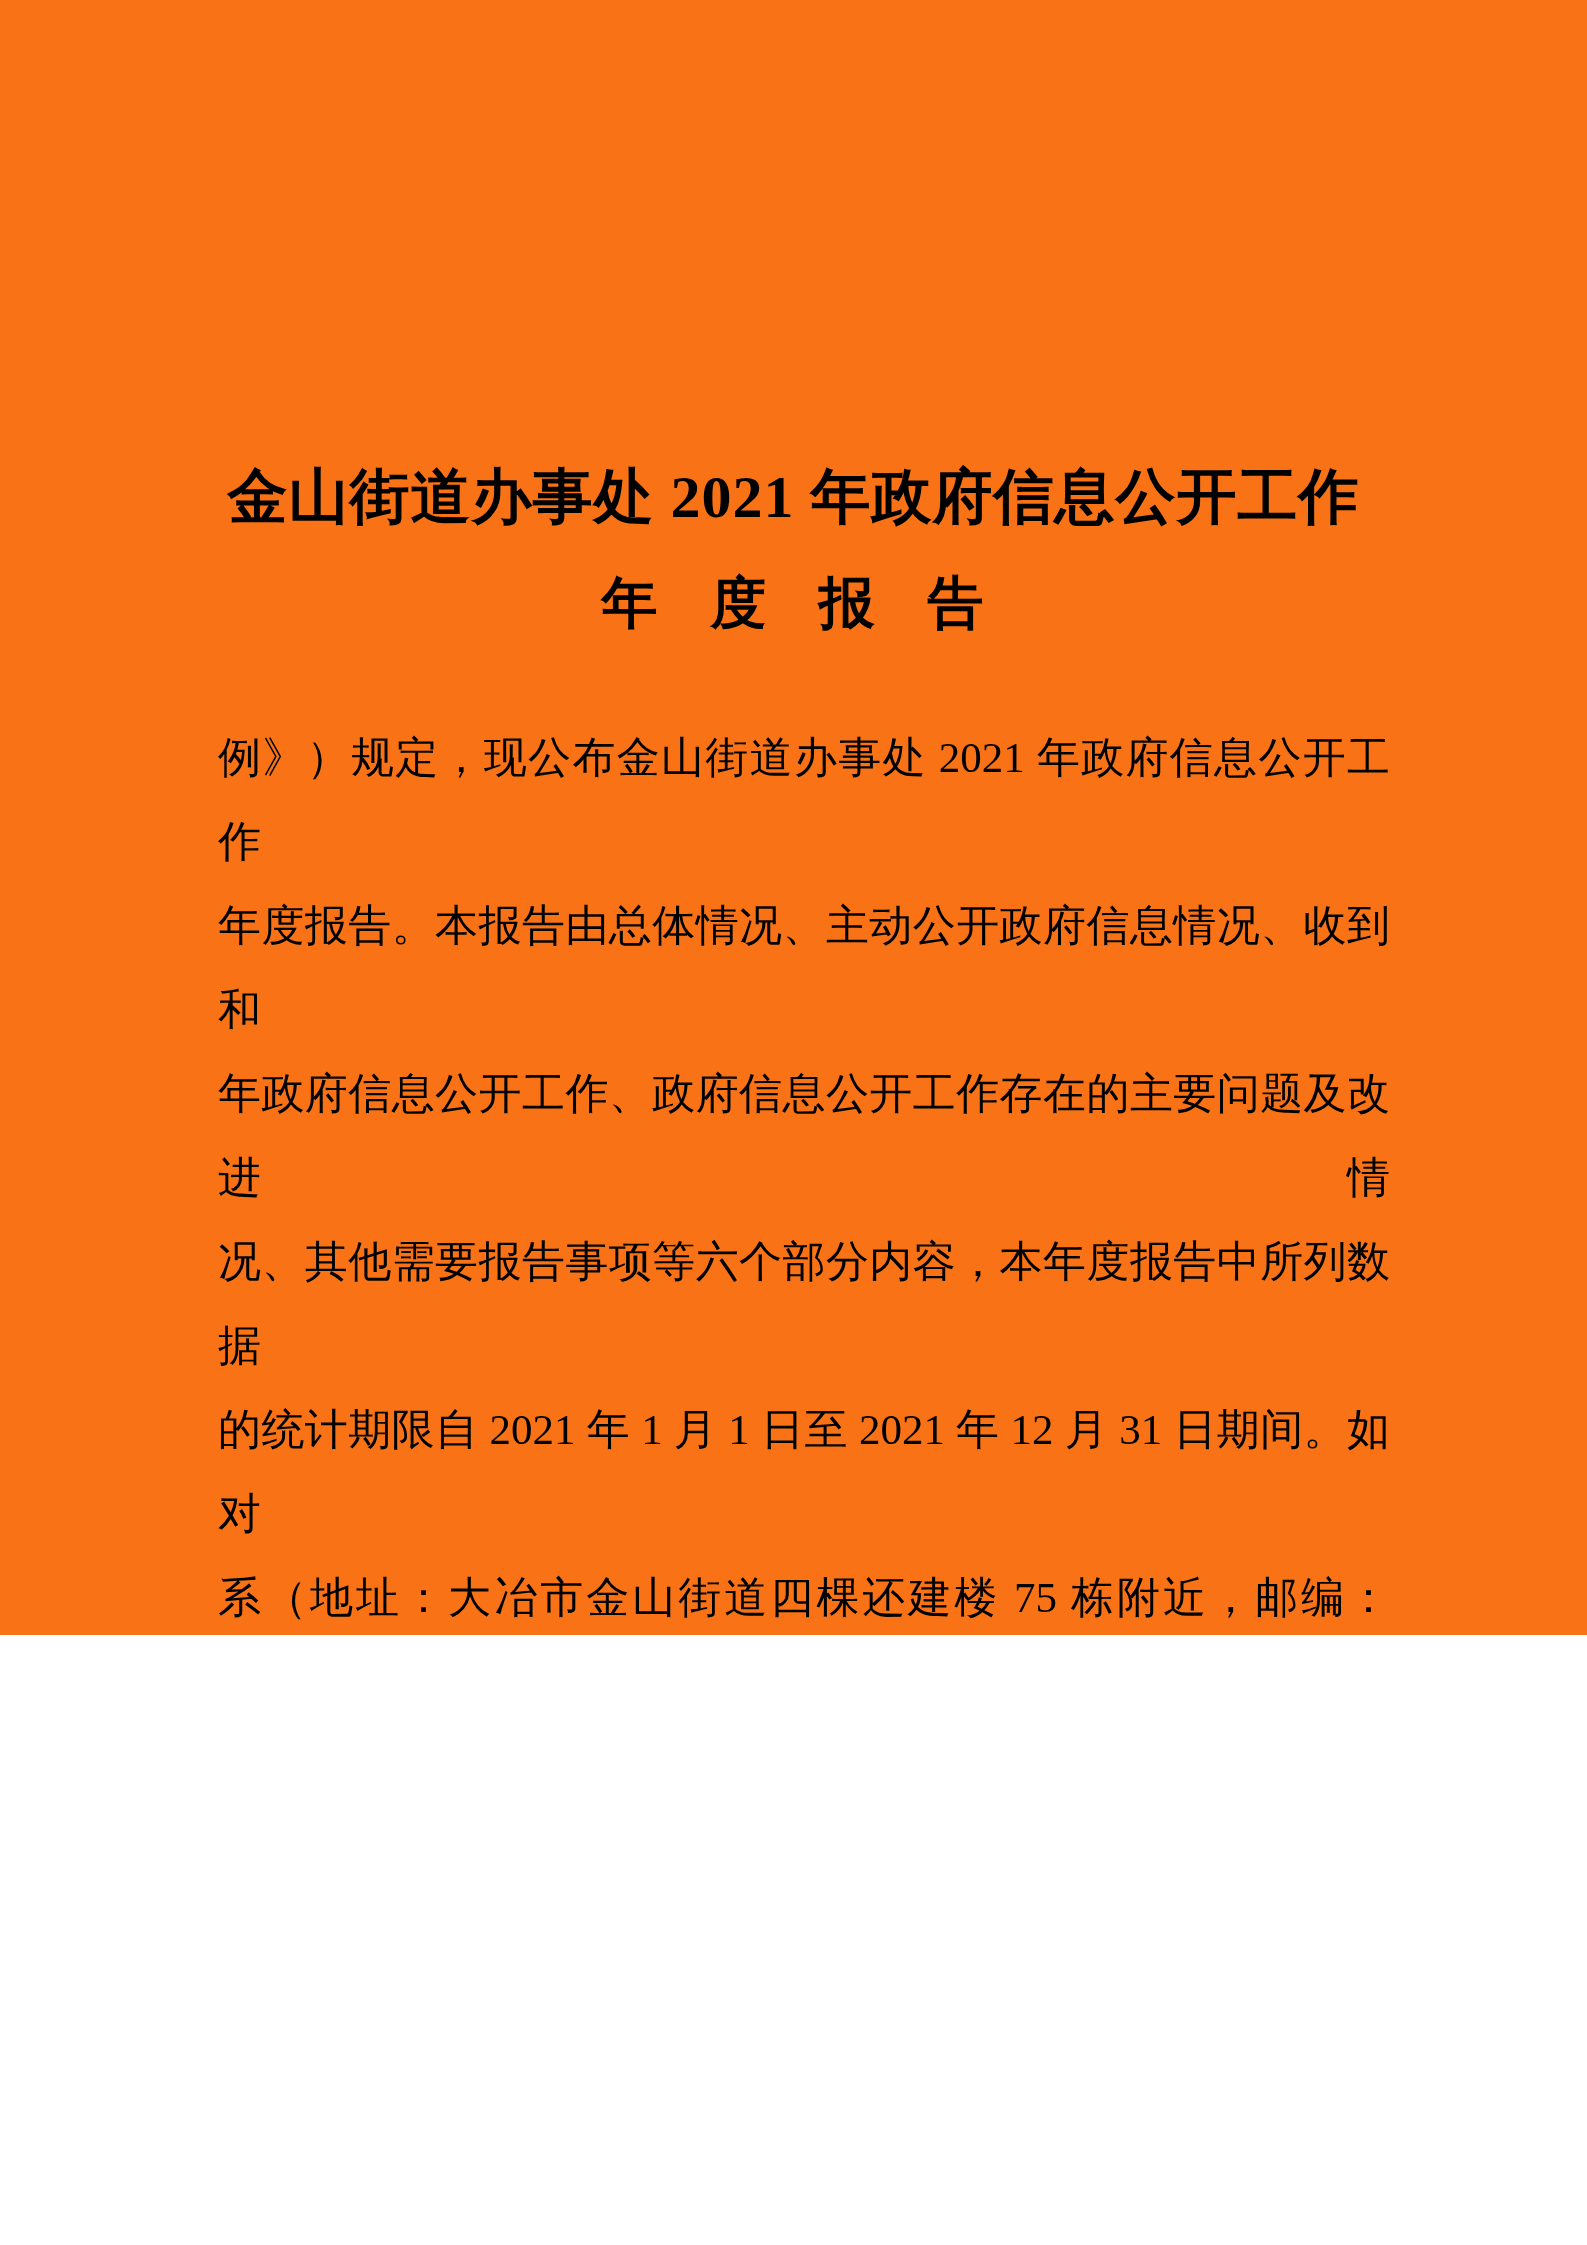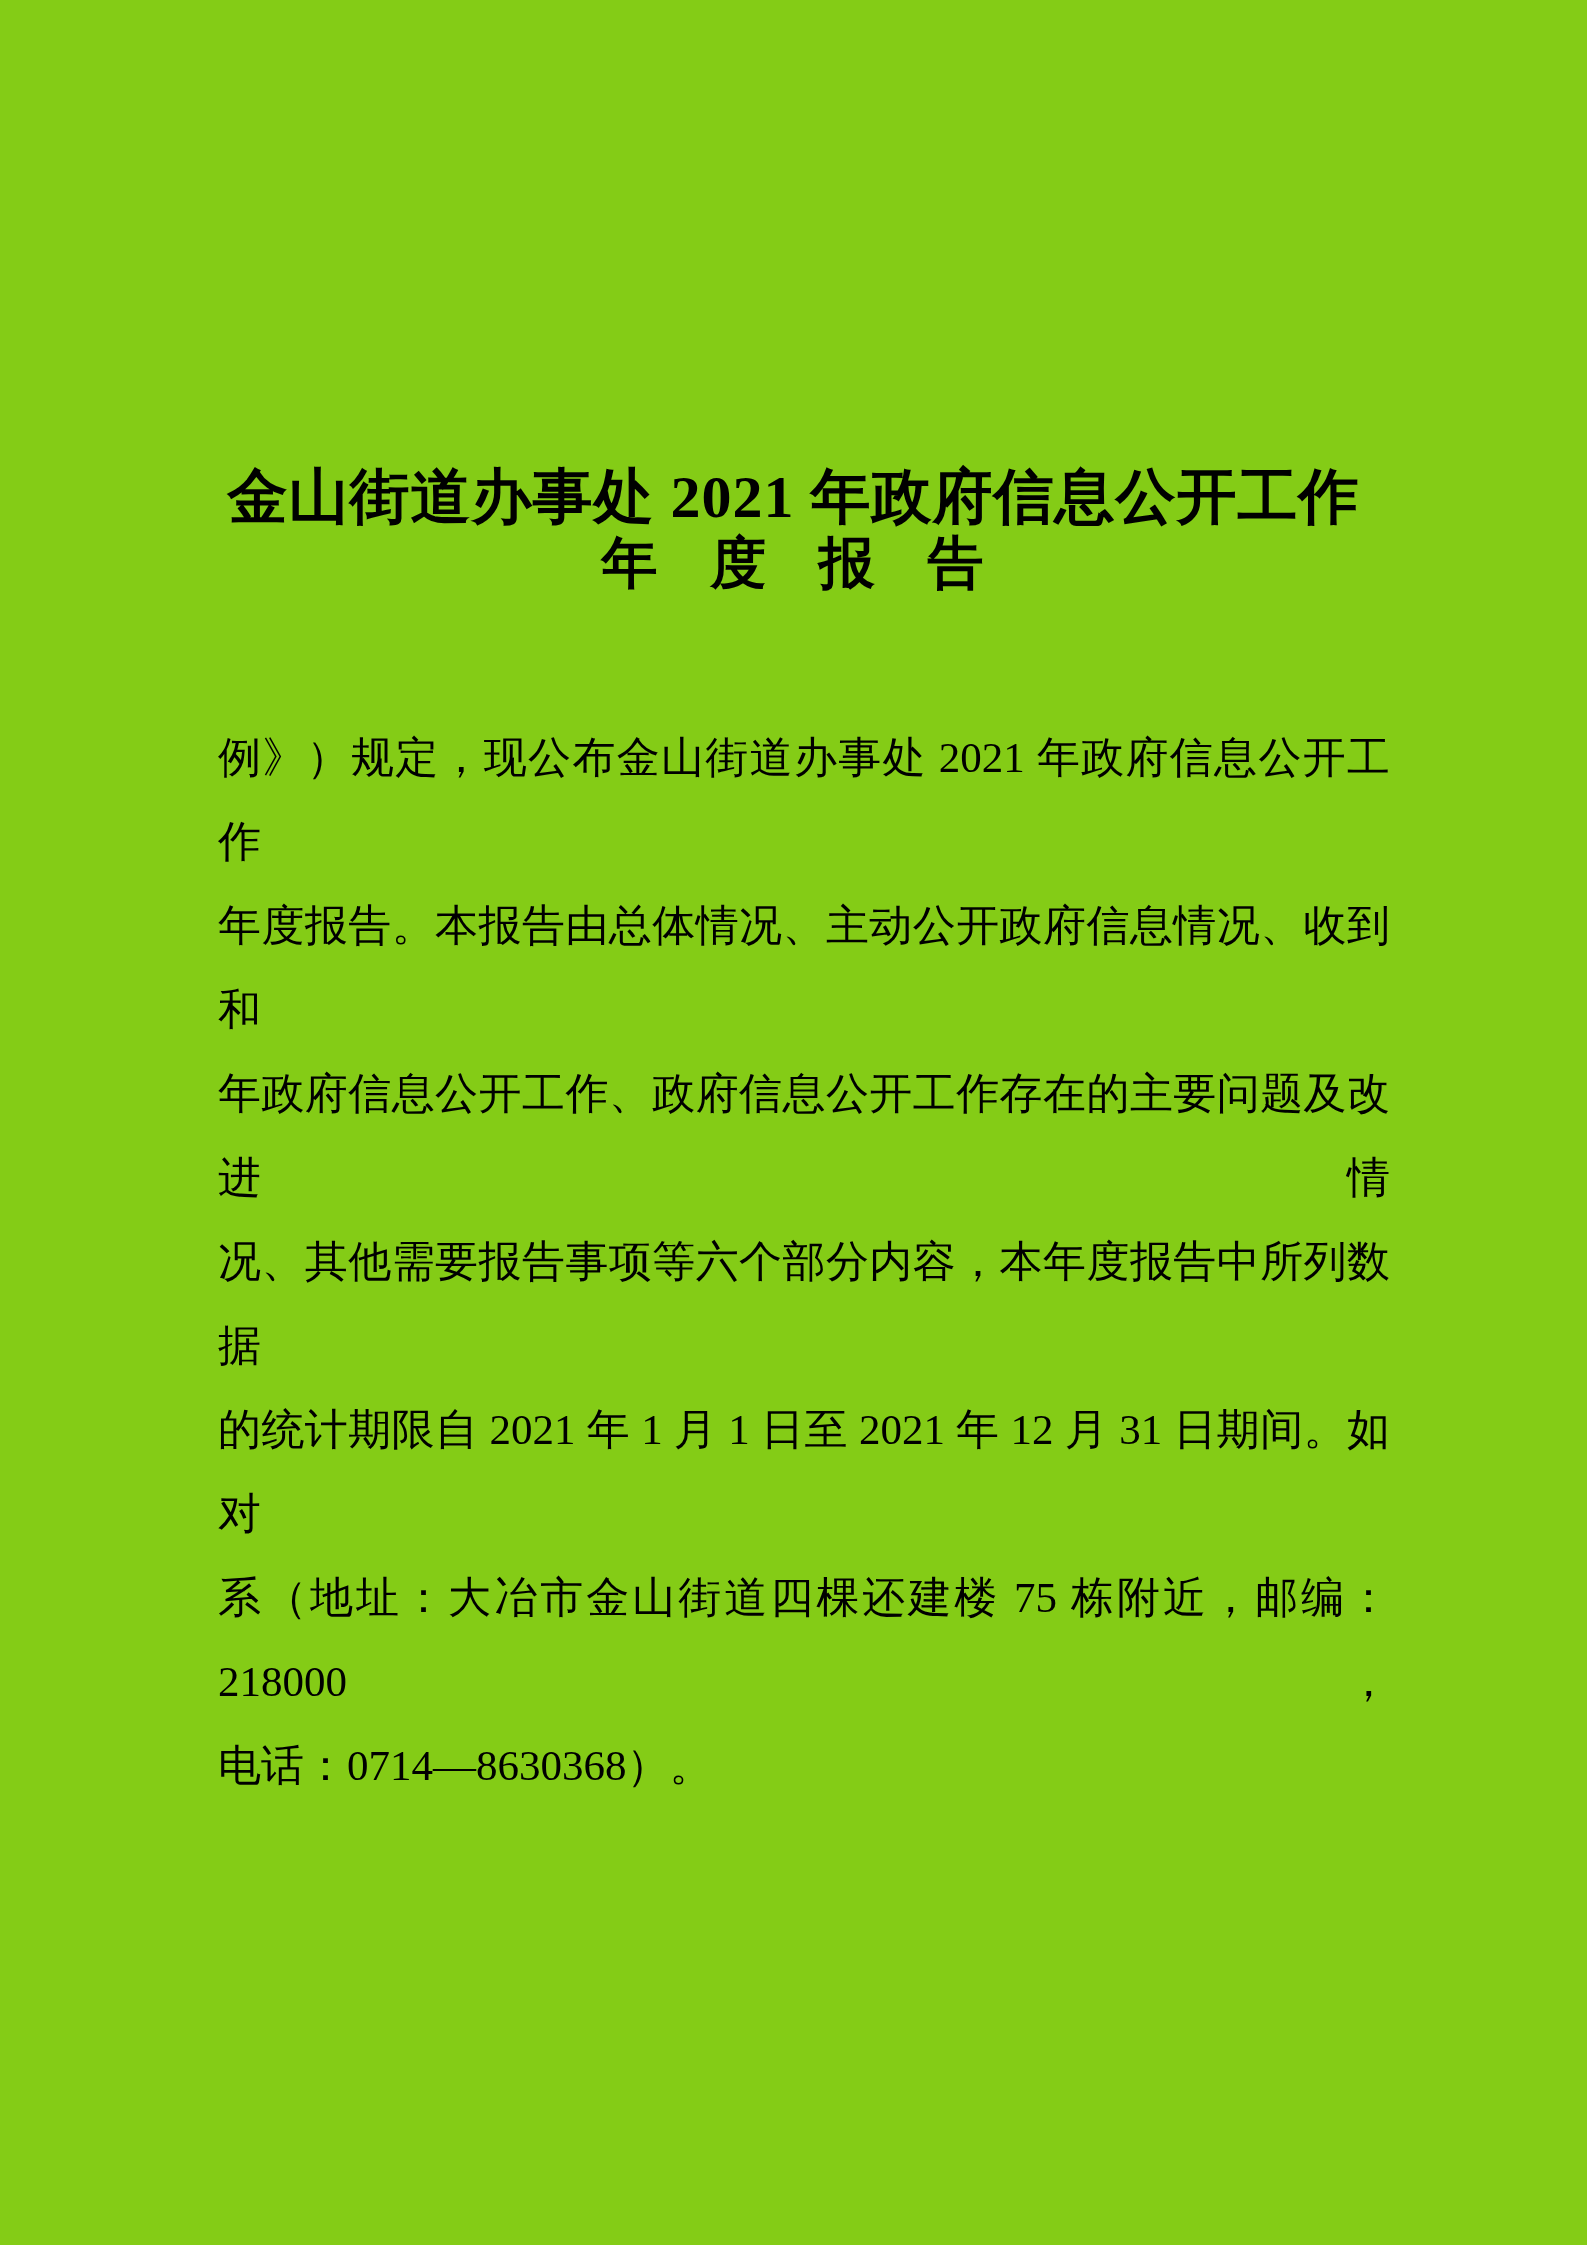--- a/index.html
+++ b/index.html
@@ -3,22 +3,22 @@
 <meta charset="utf-8">
 <style>
   html, body {
     margin: 0;
     padding: 0;
     background: #ffffff;
   }
   .page {
     position: relative;
     width: 1587px;
-    height: 2245px;
-    background: #84cc16;
+    height: 1635px;
+    background: #f97316;
     color: #000000;
     overflow: hidden;
     font-family: "Liberation Serif", "DejaVu Serif", serif;
   }
   .title-block {
     position: absolute;
     top: 462px;
     left: 0;
     width: 100%;
     text-align: center;
@@ -27,20 +27,21 @@
   }
   .title-line1 {
     font-size: 60px;
     line-height: 70px;
     letter-spacing: 1px;
     white-space: nowrap;
   }
   .title-line2 {
     font-size: 56px;
     line-height: 62px;
+    margin-top: 40px;
     word-spacing: 0.62em;
     letter-spacing: 2px;
   }
   .body-text {
     position: absolute;
     top: 716px;
     left: 218px;
     width: 1172px;
     font-size: 43px;
     line-height: 84px;

